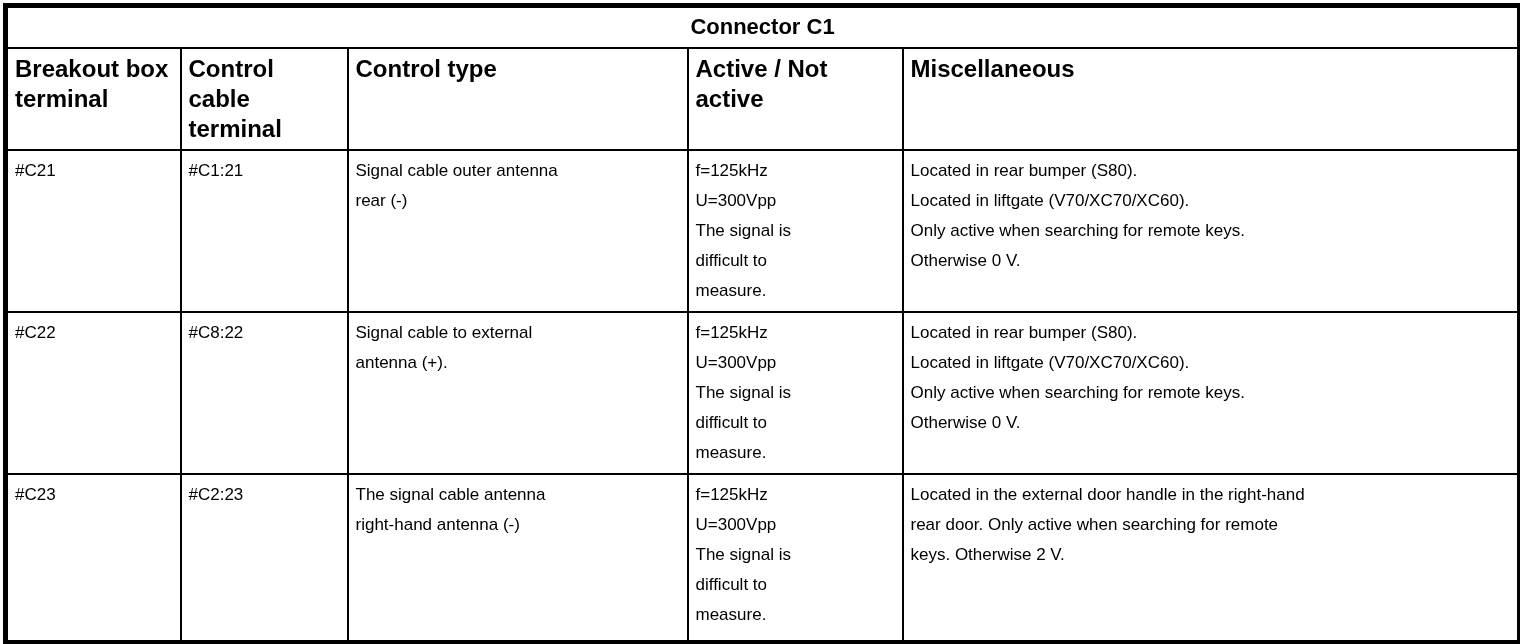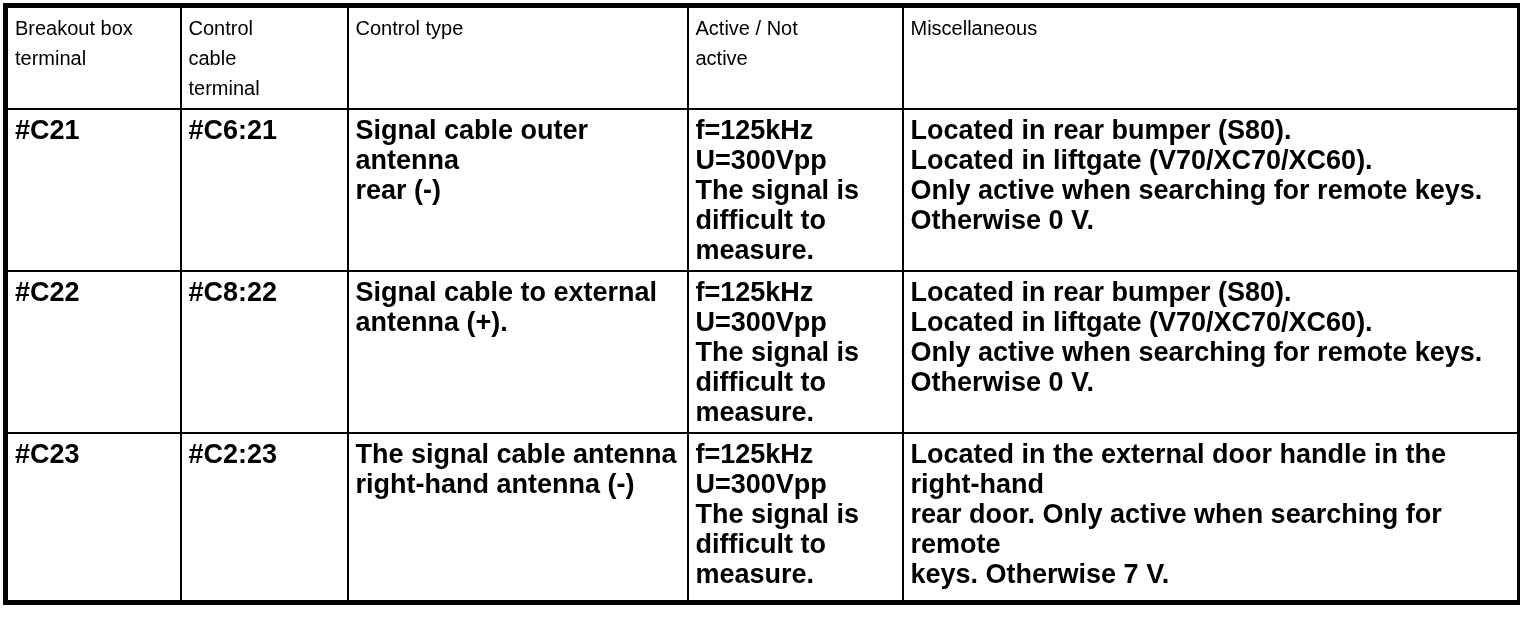--- a/index.html
+++ b/index.html
@@ -36,62 +36,65 @@
   tr.title-row th {
     text-align: center;
     vertical-align: middle;
     font-weight: bold;
     font-size: 22px;
     line-height: 26px;
     padding: 4px 6px;
     height: 42px;
   }
   tr.header-row th {
-    font-weight: normal;
-    font-size: 20px;
+    font-weight: bold;
+    font-size: 24px;
     line-height: 30px;
     height: 100px;
   }
   tbody td {
-    font-size: 27px;
+    font-size: 17px;
     line-height: 30px;
-    font-weight: bold;
+    font-weight: normal;
   }
   tr.data-row-1 { height: 161px; }
   tr.data-row-2 { height: 160px; }
   tr.data-row-3 { height: 169px; }
 </style>
 </head>
 <body>
 
 <table class="connector-table">
   <colgroup>
     <col style="width:175px">
     <col style="width:167px">
     <col style="width:340px">
     <col style="width:215px">
     <col style="width:617px">
   </colgroup>
   <thead>
+    <tr class="title-row">
+      <th colspan="5">Connector C1</th>
+    </tr>
     <tr class="header-row">
       <th>Breakout box
 terminal</th>
       <th>Control
 cable
 terminal</th>
       <th>Control type</th>
       <th>Active / Not
 active</th>
       <th>Miscellaneous</th>
     </tr>
   </thead>
   <tbody>
     <tr class="data-row-1">
       <td>#C21</td>
-      <td>#C6:21</td>
+      <td>#C1:21</td>
       <td>Signal cable outer antenna
 rear (-)</td>
       <td>f=125kHz
 U=300Vpp
 The signal is
 difficult to
 measure.</td>
       <td>Located in rear bumper (S80).
 Located in liftgate (V70/XC70/XC60).
 Only active when searching for remote keys.
@@ -117,16 +120,16 @@
       <td>#C2:23</td>
       <td>The signal cable antenna
 right-hand antenna (-)</td>
       <td>f=125kHz
 U=300Vpp
 The signal is
 difficult to
 measure.</td>
       <td>Located in the external door handle in the right-hand
 rear door. Only active when searching for remote
-keys. Otherwise 7 V.</td>
+keys. Otherwise 2 V.</td>
     </tr>
   </tbody>
 </table>
 
 </body></html>

